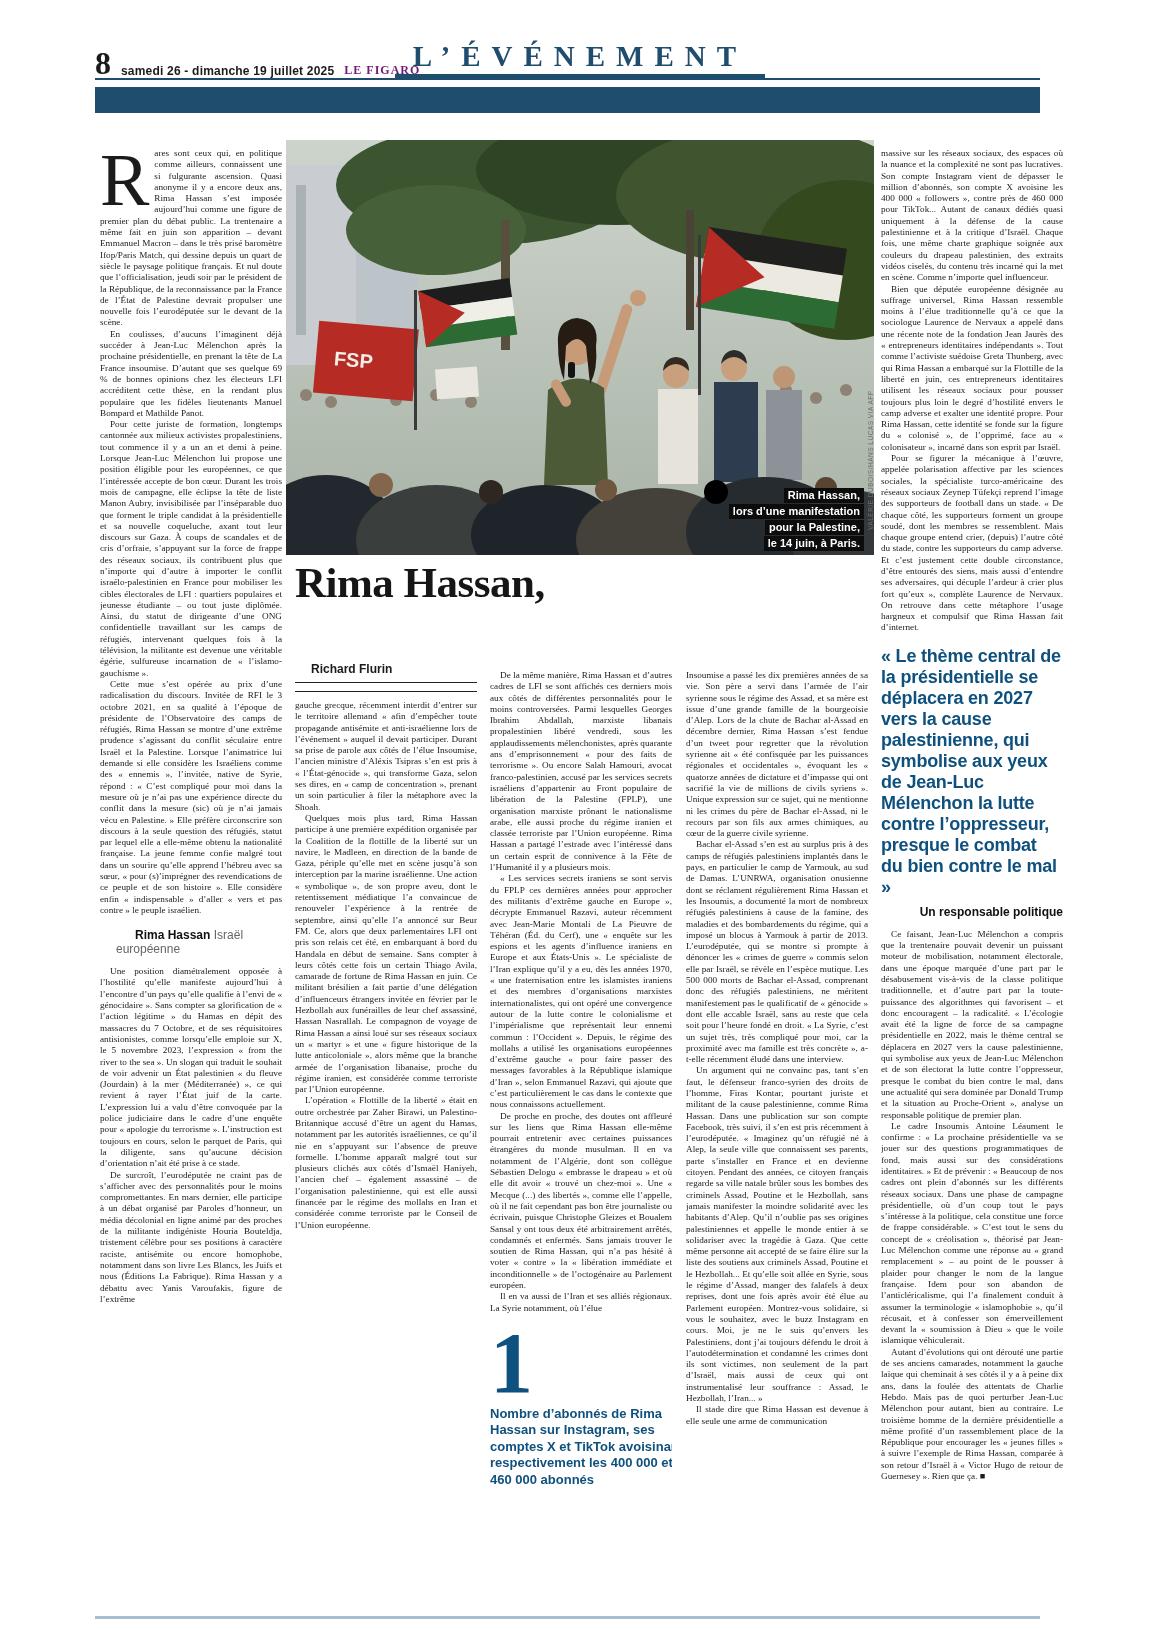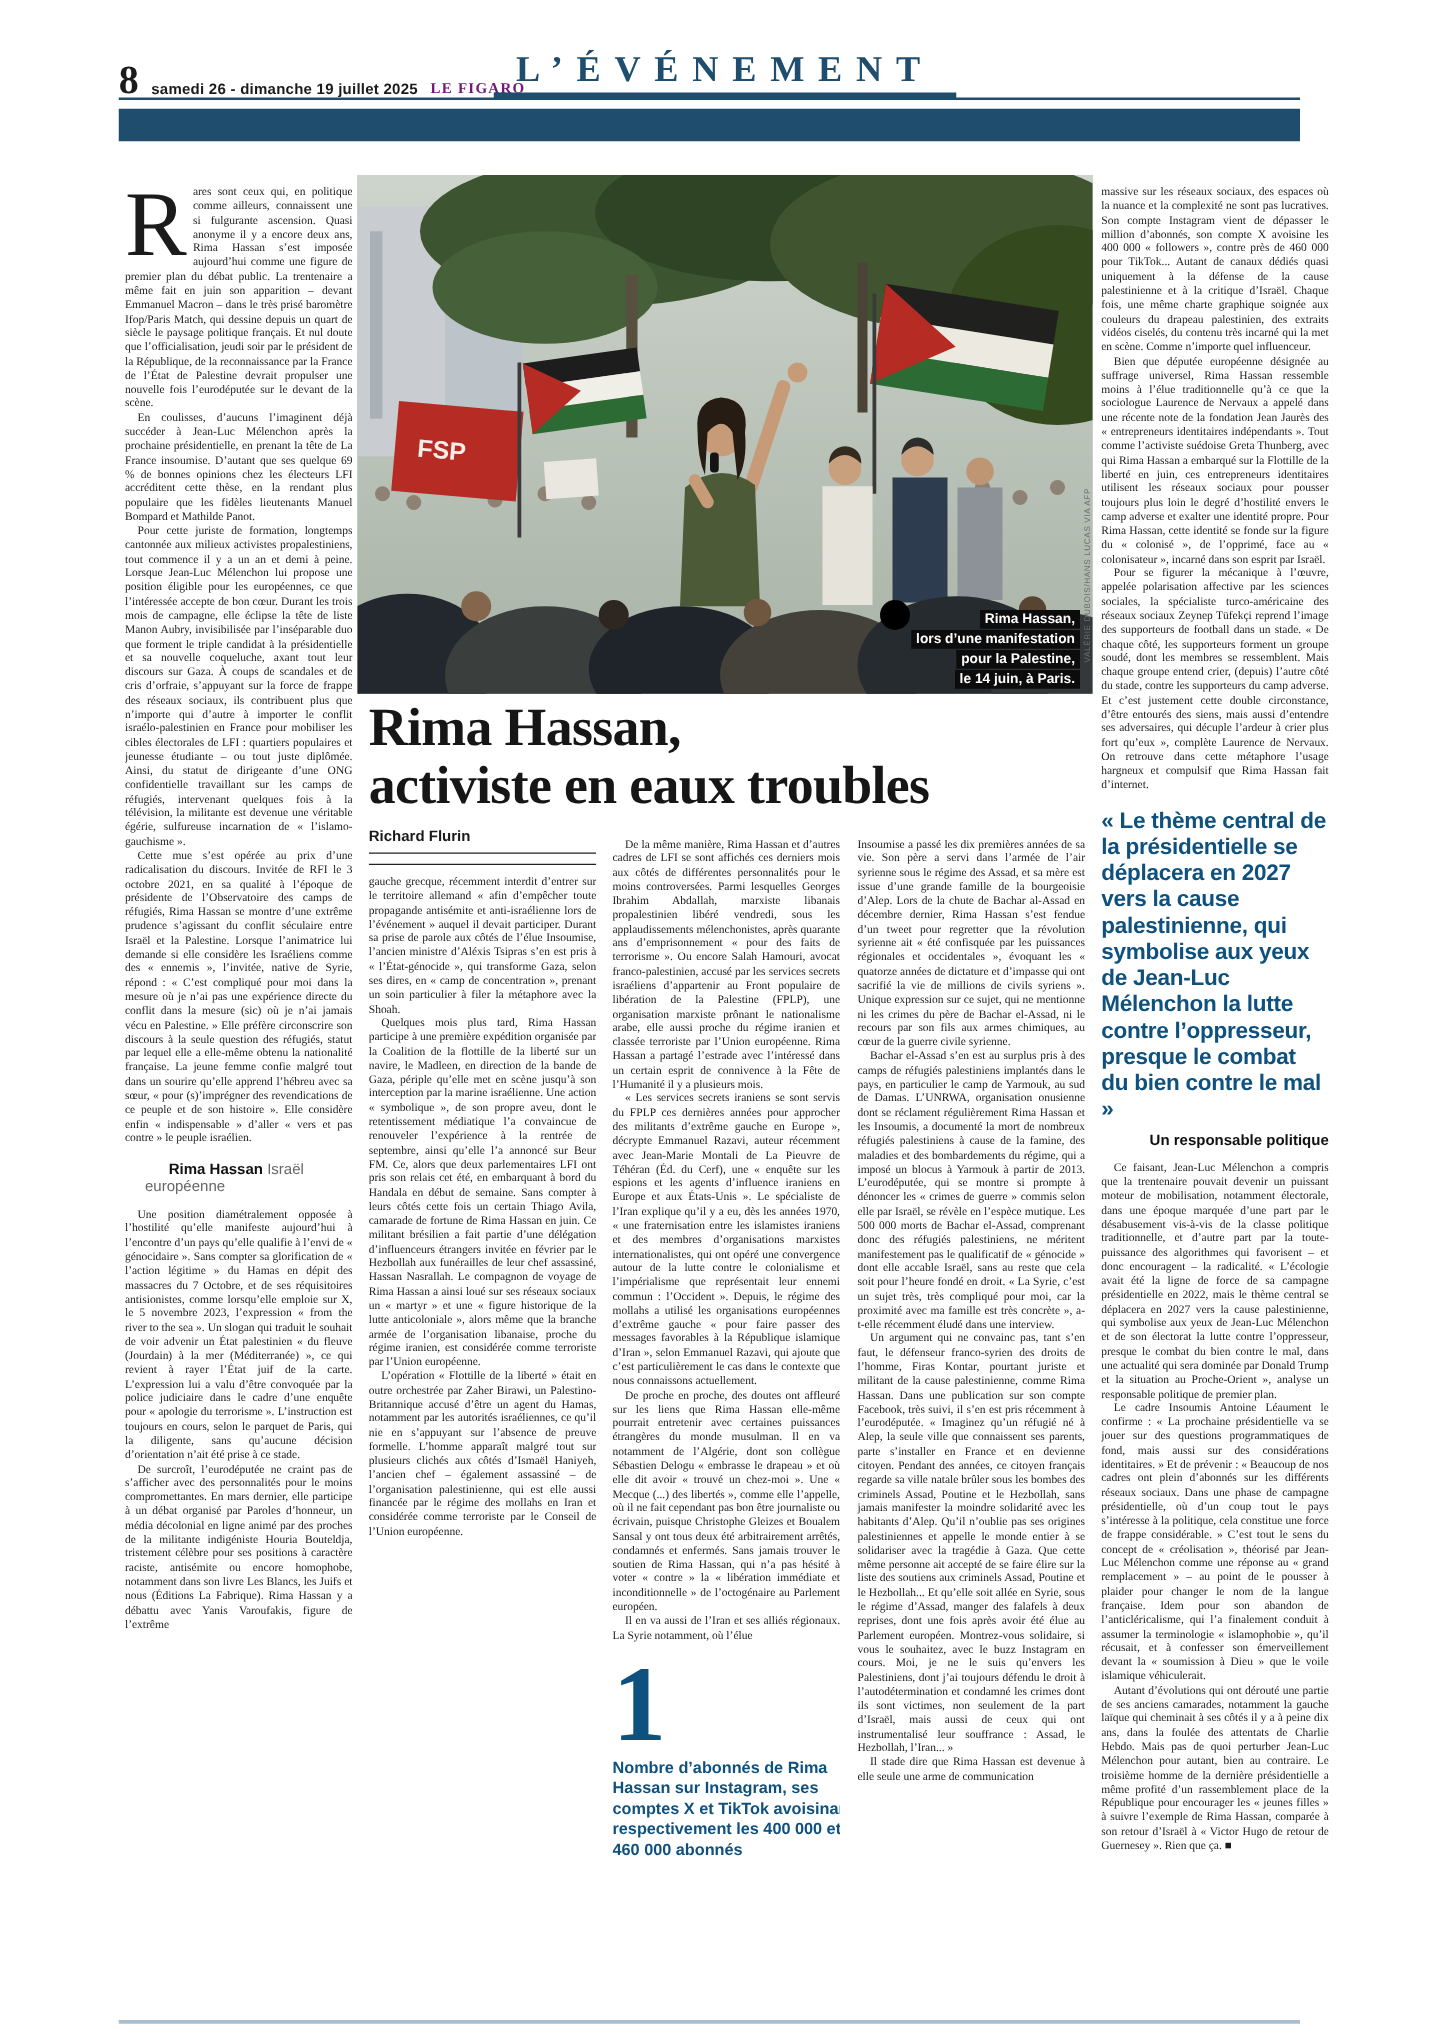--- a/index.html
+++ b/index.html
@@ -24,21 +24,21 @@
   .col4{left:686px;top:670px;height:943px;}
   .col5{left:881px;top:148px;height:1465px;}
   .bp{margin:0;font-size:9.2px;line-height:11.3px;text-align:justify;}
   .bp.ind{text-indent:10px;}
   .dropcap{float:left;font-size:74px;line-height:60px;padding:2px 5px 0 0;font-weight:normal;
            font-family:"Liberation Serif",serif;}
   
   .headline{position:absolute;left:295px;top:560px;width:580px;margin:0;
             font-family:"Liberation Serif",serif;font-weight:bold;font-size:43px;line-height:46px;
             letter-spacing:-.5px;color:#161616;}
-  .byline{font-family:"Liberation Sans",sans-serif;font-weight:bold;font-size:12px;margin:4px 0 6px 0;}
+  .byline{font-family:"Liberation Sans",sans-serif;font-weight:bold;font-size:12px;margin:4px 0 6px 16px;}
   .hrule{border:0;height:1px;background:#222;margin:0 0 8px 0;}
   .standfirst{font-size:21px;line-height:26.5px;margin:0 0 10px 0;color:#111;}
   
   .pullquote{margin:12px 0 10px 0;}
   .q-text{font-family:"Liberation Sans",sans-serif;font-weight:bold;font-size:18px;line-height:21px;
           color:#0f517e;letter-spacing:-.2px;}
   .q-attr{margin-top:7px;font-family:"Liberation Sans",sans-serif;font-size:12px;padding-left:16px;}
   .q-name{font-weight:bold;color:#111;padding-left:19px;}
   .q-role{color:#666;}
   .q-attr.right{text-align:right;padding-left:0;font-weight:bold;color:#111;}
@@ -165,21 +165,21 @@
     </svg>
     <div class="caption">
         <span class="chip">Rima Hassan,</span>
         <span class="chip">lors d’une manifestation</span>
         <span class="chip">pour la Palestine,</span>
         <span class="chip">le 14 juin, à Paris.</span>
       </div>
     <div class="credit">VALÉRIE DUBOIS/HANS LUCAS VIA AFP</div>
   </div>
 
-  <h1 class="headline"><span>Rima Hassan,</span><br><span>activiste en eaux troubles</span></h1>
+  <h1 class="headline"><span>Rima Hassan,</span><br></h1>
 
   <div class="col col1">
     <p class="bp"><span class="dropcap">R</span><span>ares sont ceux qui, en politique comme ailleurs, connaissent une si fulgurante ascension. Quasi anonyme il y a encore deux ans, Rima Hassan s’est imposée aujourd’hui comme une figure de premier plan du débat public. La trentenaire a même fait en juin son apparition – devant Emmanuel Macron – dans le très prisé baromètre Ifop/Paris Match, qui dessine depuis un quart de siècle le paysage politique français. Et nul doute que l’officialisation, jeudi soir par le président de la République, de la reconnaissance par la France de l’État de Palestine devrait propulser une nouvelle fois l’eurodéputée sur le devant de la scène.</span></p>
     <div>
         <p class="bp ind">En coulisses, d’aucuns l’imaginent déjà succéder à Jean-Luc Mélenchon après la prochaine présidentielle, en prenant la tête de La France insoumise. D’autant que ses quelque 69 % de bonnes opinions chez les électeurs LFI accréditent cette thèse, en la rendant plus populaire que les fidèles lieutenants Manuel Bompard et Mathilde Panot.</p>
         <p class="bp ind">Pour cette juriste de formation, longtemps cantonnée aux milieux activistes propalestiniens, tout commence il y a un an et demi à peine. Lorsque Jean-Luc Mélenchon lui propose une position éligible pour les européennes, ce que l’intéressée accepte de bon cœur. Durant les trois mois de campagne, elle éclipse la tête de liste Manon Aubry, invisibilisée par l’inséparable duo que forment le triple candidat à la présidentielle et sa nouvelle coqueluche, axant tout leur discours sur Gaza. À coups de scandales et de cris d’orfraie, s’appuyant sur la force de frappe des réseaux sociaux, ils contribuent plus que n’importe qui d’autre à importer le conflit israélo-palestinien en France pour mobiliser les cibles électorales de LFI : quartiers populaires et jeunesse étudiante – ou tout juste diplômée. Ainsi, du statut de dirigeante d’une ONG confidentielle travaillant sur les camps de réfugiés, intervenant quelques fois à la télévision, la militante est devenue une véritable égérie, sulfureuse incarnation de « l’islamo-gauchisme ».</p>
         <p class="bp ind">Cette mue s’est opérée au prix d’une radicalisation du discours. Invitée de RFI le 3 octobre 2021, en sa qualité à l’époque de présidente de l’Observatoire des camps de réfugiés, Rima Hassan se montre d’une extrême prudence s’agissant du conflit séculaire entre Israël et la Palestine. Lorsque l’animatrice lui demande si elle considère les Israéliens comme des « ennemis », l’invitée, native de Syrie, répond : « C’est compliqué pour moi dans la mesure où je n’ai pas une expérience directe du conflit dans la mesure (sic) où je n’ai jamais vécu en Palestine. » Elle préfère circonscrire son discours à la seule question des réfugiés, statut par lequel elle a elle-même obtenu la nationalité française. La jeune femme confie malgré tout dans un sourire qu’elle apprend l’hébreu avec sa sœur, « pour (s)’imprégner des revendications de ce peuple et de son histoire ». Elle considère enfin « indispensable » d’aller « vers et pas contre » le peuple israélien.</p>
       </div>
     <div class="pullquote">
       <div class="q-attr">

